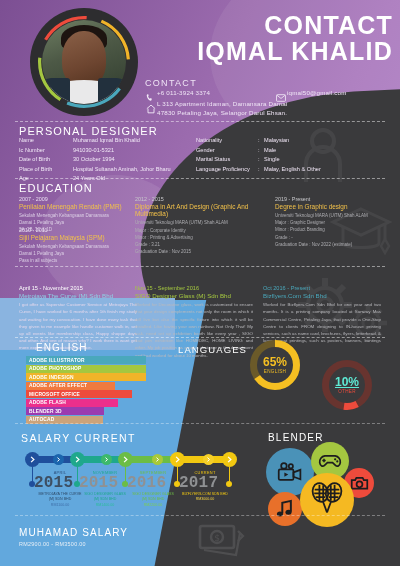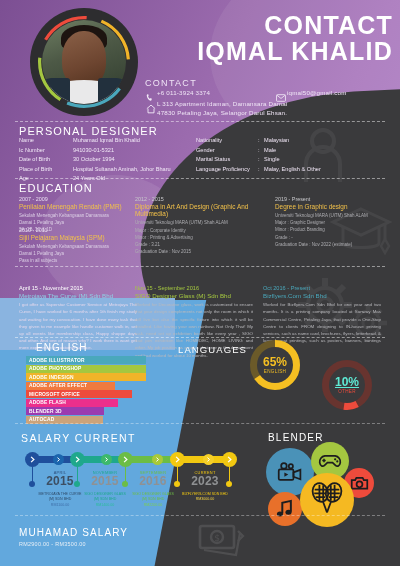--- a/index.html
+++ b/index.html
@@ -185,21 +185,21 @@
     color:#fff; font-size:7px;
   }
   .tl-node-sm {
     position:absolute; width:11px; height:11px; border-radius:50%;
     display:flex; align-items:center; justify-content:center;
     color:#fff; font-size:5.5px;
   }
   .tl-stem { position:absolute; width:1.6px; }
   .tl-dot { position:absolute; width:6px; height:6px; border-radius:50%; }
   .tl-mon { position:absolute; font-size:3.9px; letter-spacing:0.3px; text-align:center; width:52px; }
-  .tl-year { position:absolute; font-size:12px; font-weight:bold; text-align:center; width:52px; letter-spacing:0.2px; }
+  .tl-year { position:absolute; font-size:16px; font-weight:bold; text-align:left; width:52px; letter-spacing:0.2px;font-family:Liberation Mono, monospace; }
   .tl-co { position:absolute; font-size:3.6px; text-align:center; width:62px; line-height:1.5; }
   .tl-amt { position:absolute; font-size:3.6px; text-align:center; width:62px; }
 
   
   .hb { position:absolute; border-radius:50%; display:flex; align-items:center; justify-content:center; }
 
   
   .es-title { position:absolute; left:19px; top:527px; color:#fff; font-size:10px; letter-spacing:1.1px; }
   .es-val { position:absolute; left:19px; top:541px; color:#e6eef6; font-size:5.4px; letter-spacing:0.3px; }
 </style>
@@ -588,21 +588,21 @@
 
   <div class="tl-mon" style="left:127px; top:470px; color:#6cbd45;">SEPTEMBER</div>
   <div class="tl-year" style="left:127px; top:474px; color:#8f9193;">2016</div>
   <div class="tl-co" style="left:122px; top:492px; color:#6cbd45;">
     <div>SIGO DESIGNER GLASS</div>
     <div>(M) SDN BHD</div>
   </div>
   <div class="tl-amt" style="left:122px; top:503px; color:#7dcc55;">RM2200.00</div>
 
   <div class="tl-mon" style="left:179px; top:470px; color:#f2c811;">CURRENT</div>
-  <div class="tl-year" style="left:179px; top:474px; color:#8f9193;">2023</div>
+  <div class="tl-year" style="left:179px; top:474px; color:#8f9193;">2017</div>
   <div class="tl-co" style="left:174px; top:492px; color:#f2c811;">
     <div>BIZFLYERS.COM SDN BHD</div>
   </div>
   <div class="tl-amt" style="left:174px; top:497px; color:#f5d441;">RM3000.00</div>
 
   <div class="sec-title" style="left:268px; top:432px; font-size:10px; letter-spacing:1.2px;">BLENDER</div>
 
   <div class="hb" style="left:266px; top:448px; width:48px; height:48px; background:#4a92b8;">
     <svg width="26" height="20" viewBox="0 0 30 22">
       <circle cx="8" cy="4" r="3.2" fill="none" stroke="#1d1d1f" stroke-width="2"></circle>

